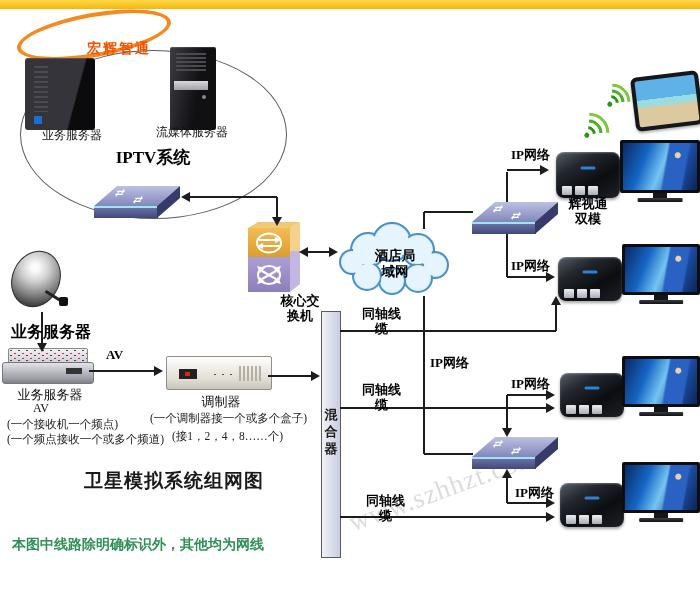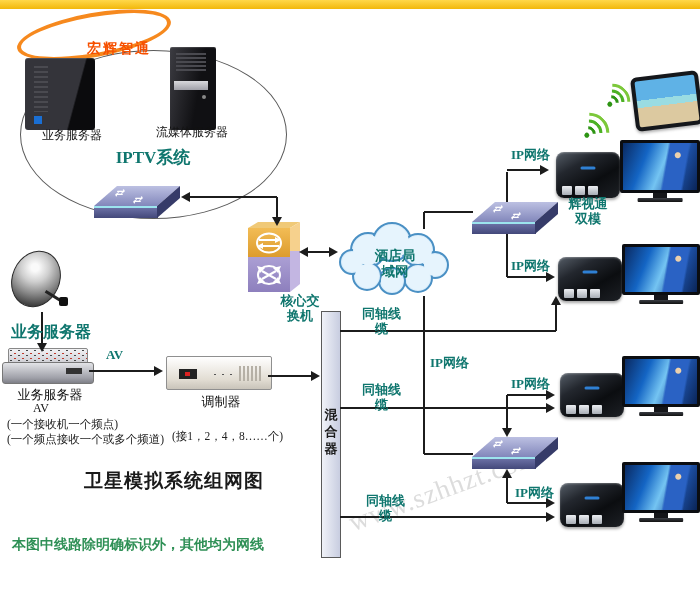--- a/index.html
+++ b/index.html
@@ -7,21 +7,21 @@
           font-family:"Liberation Sans","DejaVu Sans",sans-serif;color:#1a1a1a}
   .abs{position:absolute}
   .bar{position:absolute;left:0;width:700px;height:9px;background:linear-gradient(#ffd84a,#f2b70b);z-index:8}
   .ln{position:absolute;background:#1c1c1c;z-index:3}
   .a{position:absolute;width:0;height:0;border-style:solid;border-color:transparent;z-index:3}
   .a-r{border-width:5px 0 5px 9px;border-left-color:#1c1c1c}
   .a-l{border-width:5px 9px 5px 0;border-right-color:#1c1c1c}
   .a-d{border-width:9px 5px 0 5px;border-top-color:#1c1c1c}
   .a-u{border-width:0 5px 9px 5px;border-bottom-color:#1c1c1c}
   .lbl{position:absolute;font-family:"Liberation Serif","DejaVu Serif",serif;font-weight:bold;
-       white-space:nowrap;line-height:1.15;z-index:4;color:#0f766e}
+       white-space:nowrap;line-height:1.15;z-index:4;color:#000000}
   .note{position:absolute;font-family:"Liberation Serif","DejaVu Serif",serif;font-size:11.5px;
         white-space:nowrap;z-index:4;color:#222}
   .cap{position:absolute;font-family:"Liberation Serif","DejaVu Serif",serif;font-size:12px;
        text-align:center;z-index:4;color:#111}
   
   .sw{position:absolute;width:86px;height:32px;z-index:2}
   .sw .top{position:absolute;left:0;top:0;width:86px;height:20px;
            clip-path:polygon(23px 0,86px 0,63px 20px,0 20px);
            background:linear-gradient(180deg,#bcc0e2,#8287bb)}
   .sw .front{position:absolute;left:0;top:20px;width:64px;height:12px;box-sizing:border-box;
@@ -293,20 +293,21 @@
     <div class="abs" style="left:72px;top:9px;width:24px;height:15px;
                 background:repeating-linear-gradient(90deg,#b5b0a6 0 2px,transparent 2px 4px)"></div>
   </div>
   <div class="cap" style="left:196px;top:393px;width:50px;font-size:13px">调制器</div>
 
   <div class="ln" style="left:268px;top:375px;width:43px;height:2px"></div>
   <div class="a a-r" style="left:311px;top:371px"></div>
 
   <div class="note" style="left:7px;top:417px">(一个接收机一个频点)</div>
   <div class="note" style="left:7px;top:432px">(一个频点接收一个或多个频道)</div>
+  <div class="note" style="left:150px;top:411px">(一个调制器接一个或多个盒子)</div>
   <div class="note" style="left:172px;top:429px">(接1，2，4，8……个)</div>
 
   <div class="abs" style="left:84px;top:468px;font-size:19px;font-weight:bold;letter-spacing:1px;z-index:4">卫星模拟系统组网图</div>
   <div class="abs" style="left:12px;top:536px;font-size:14px;font-weight:bold;color:#2f9056;z-index:4;
               font-family:'Liberation Serif','DejaVu Serif',serif">本图中线路除明确标识外，其他均为网线</div>
 
   <div class="abs" style="left:633px;top:74px;width:68px;height:54px;background:#15171b;border-radius:6px;
               transform:rotate(-7deg);z-index:2;box-shadow:0 2px 3px rgba(0,0,0,.3)">
     <div class="abs" style="left:4px;top:4px;right:4px;bottom:4px;border-radius:2px;
                 background:linear-gradient(#5fb2e6 0 42%,#9adce2 42% 58%,#dcc9a0 58% 100%)"></div>

